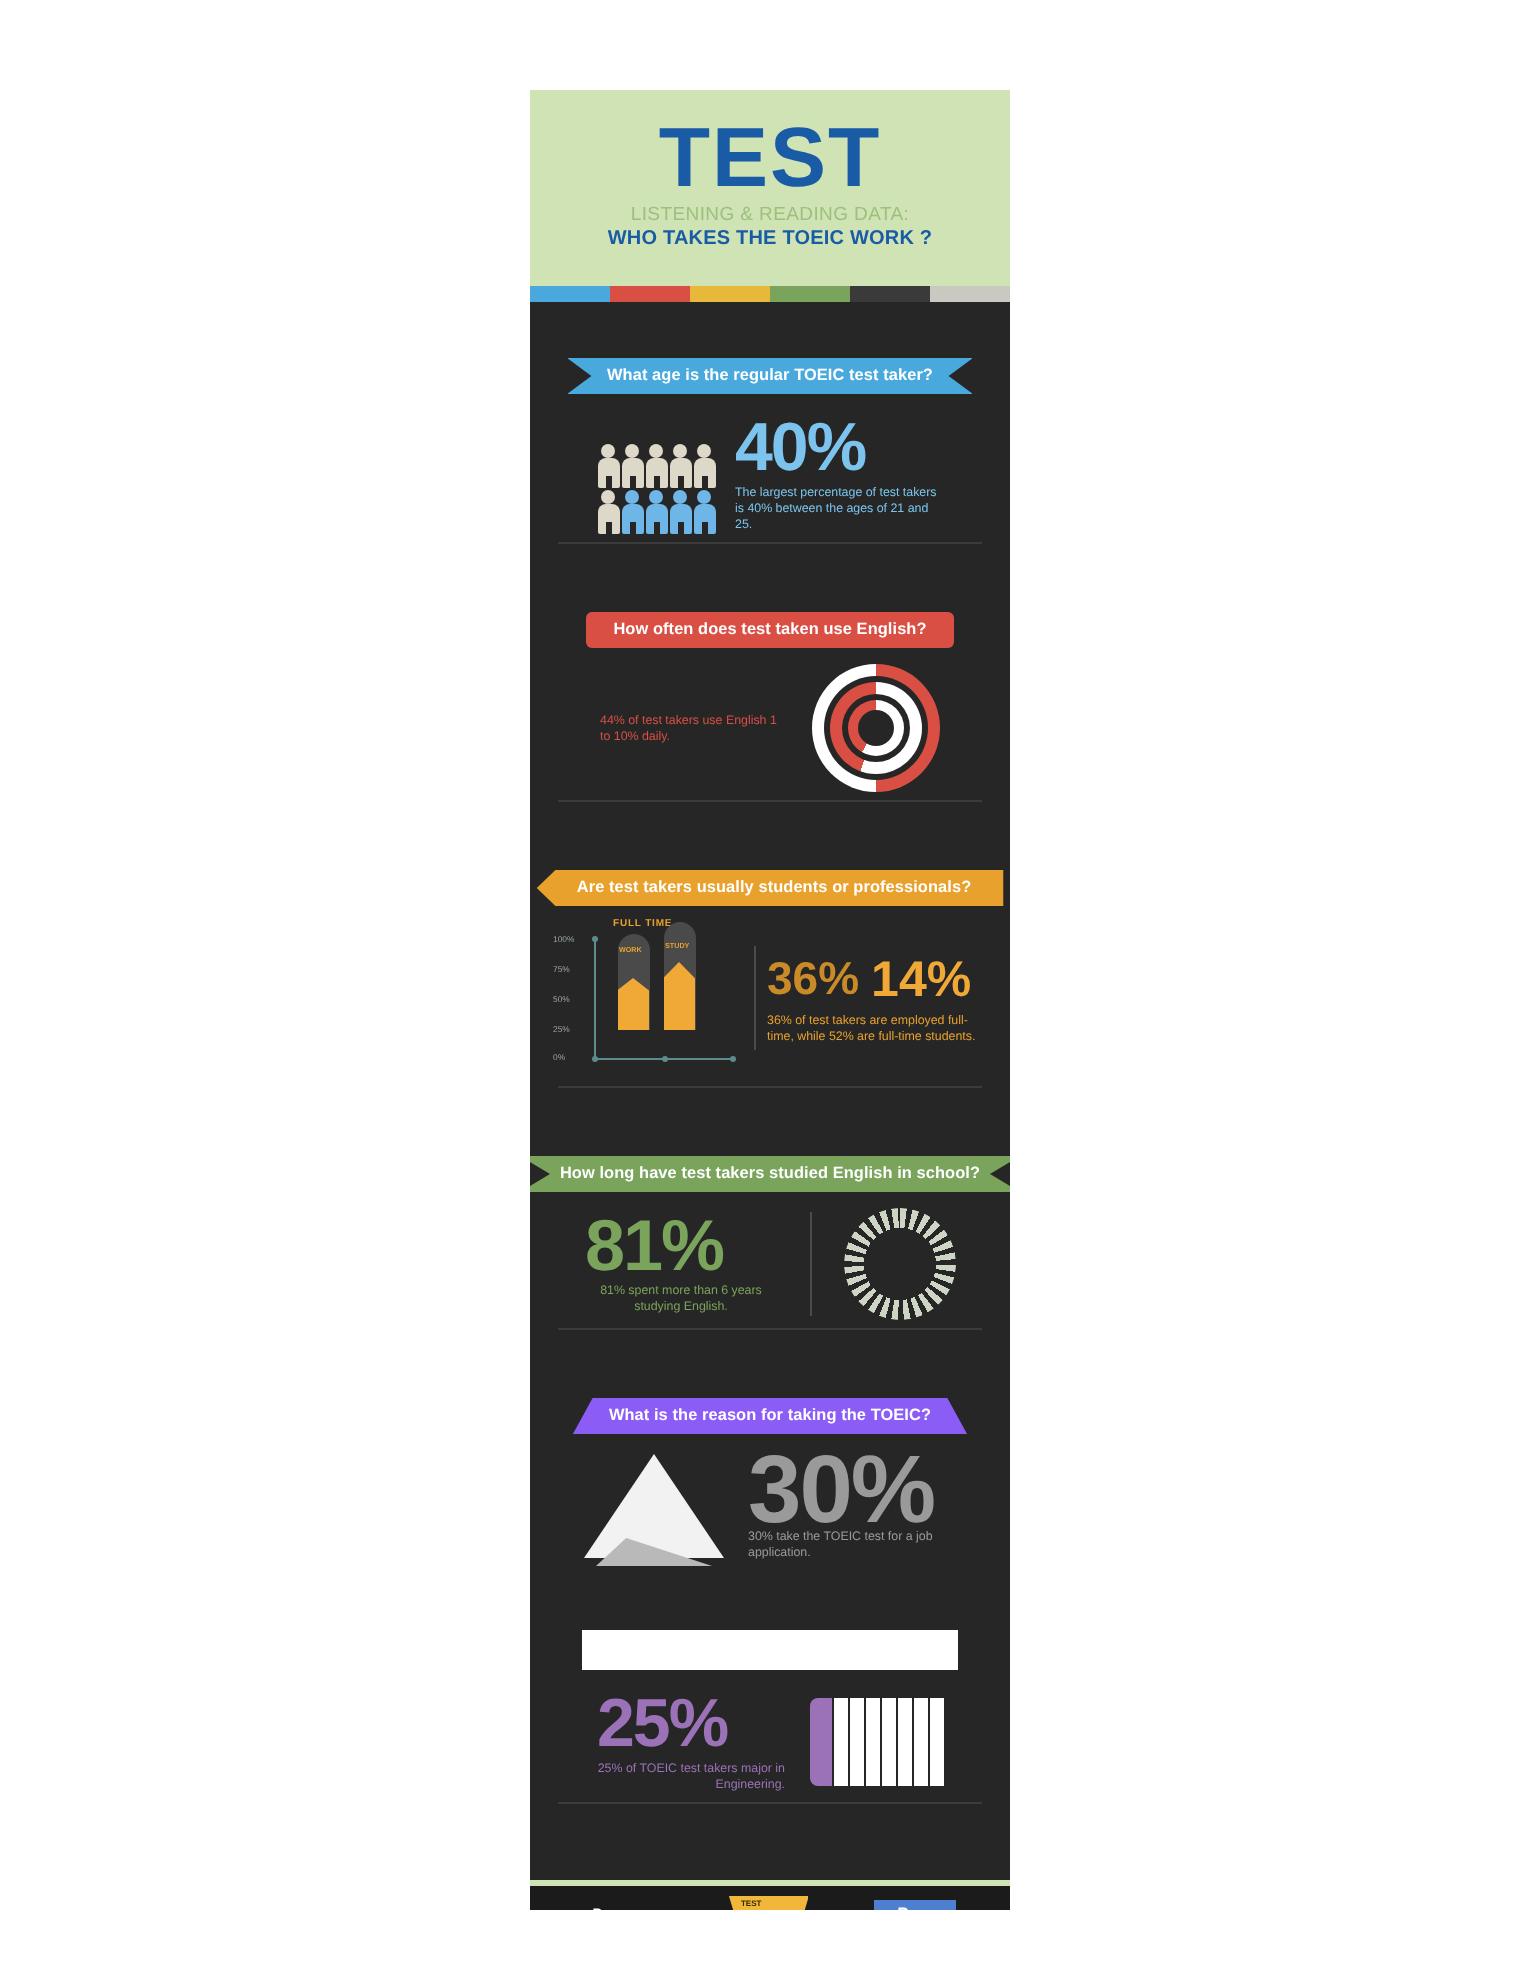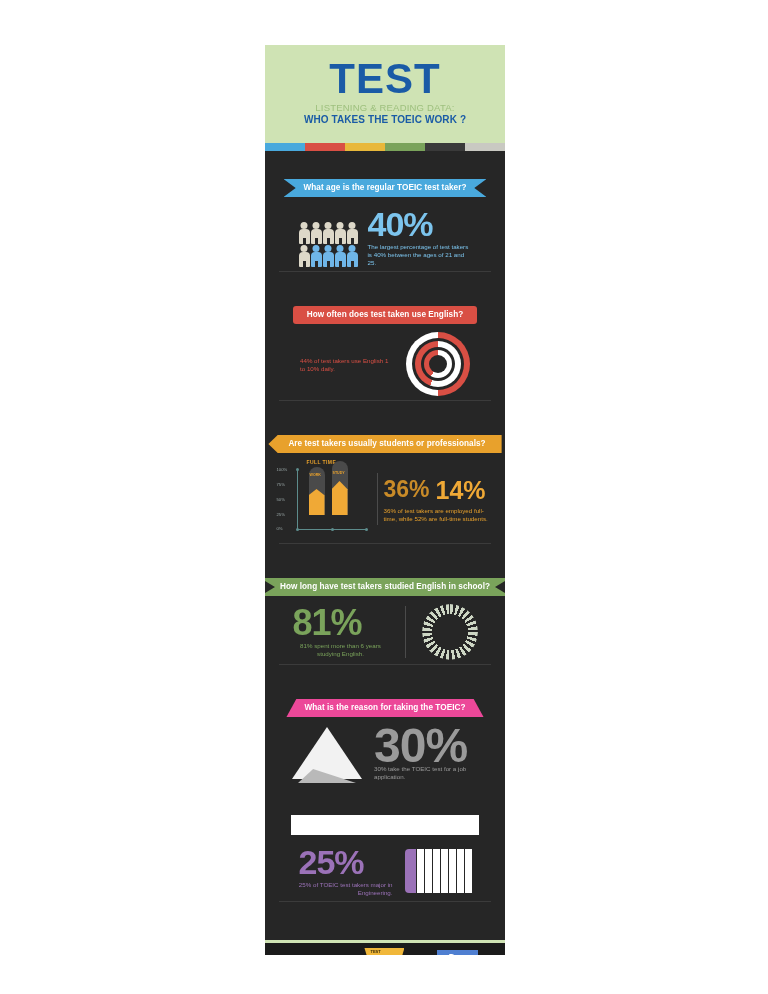--- a/index.html
+++ b/index.html
@@ -183,21 +183,21 @@
   .sec4 .bignum{color:#7aa35b;font-size:36px;}
   .sec4 .caption{color:#7aa35b;width:96px;text-align:center;}
   .dashring{
     width:56px;height:56px;border-radius:50%;
     background:repeating-conic-gradient(#cdd6c4 0deg 7deg,#262626 7deg 13deg);
     -webkit-mask:radial-gradient(circle, transparent 18px, #000 18px);
             mask:radial-gradient(circle, transparent 18px, #000 18px);
   }
 
   
-  .sec5 .banner{background:#ec4899;}
+  .sec5 .banner{background:#8b5cf6;}
   .sec5-body{display:flex;align-items:center;justify-content:center;gap:12px;margin-top:10px;}
   .tri{position:relative;width:70px;height:56px;}
   .tri .top{
     position:absolute;left:0;top:0;width:0;height:0;
     border-left:35px solid transparent;border-right:35px solid transparent;
     border-bottom:52px solid #f2f2f2;
   }
   .tri .base{
     position:absolute;left:6px;bottom:0;width:58px;height:14px;
     background:#b9b9b9;

